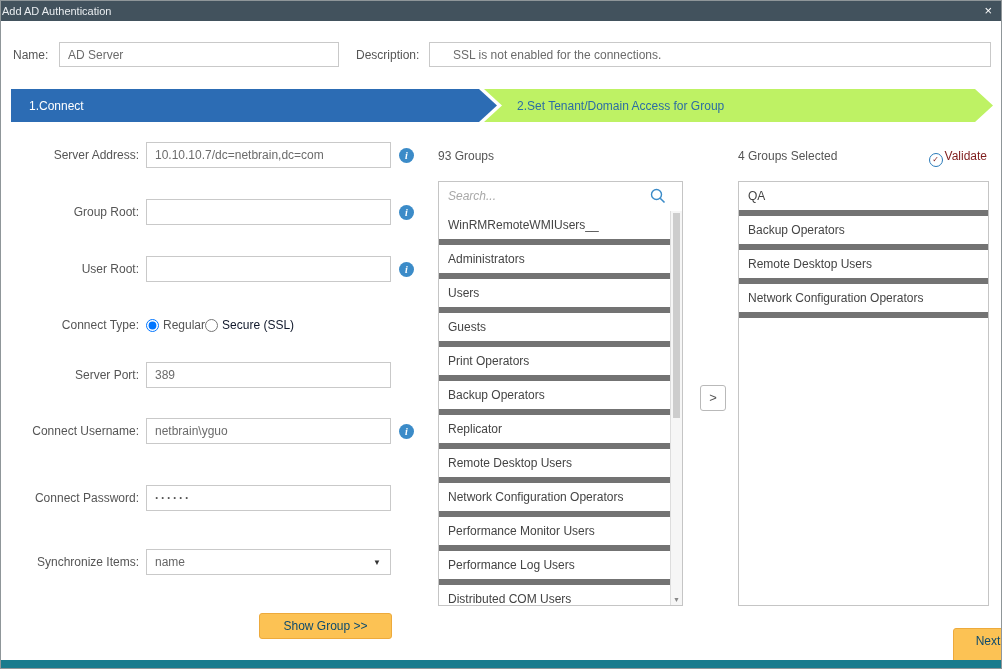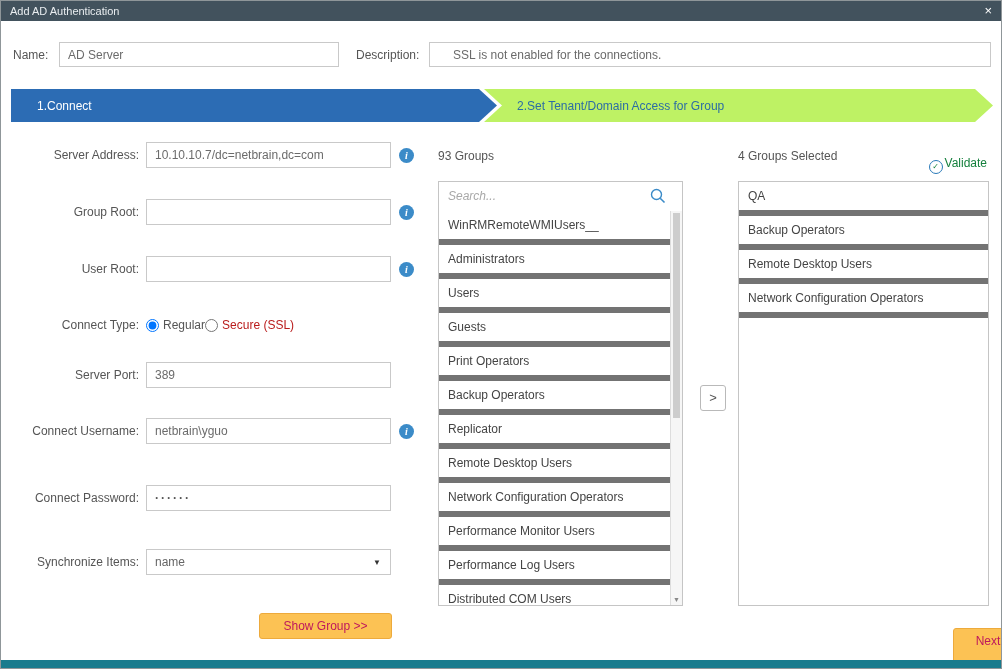--- a/index.html
+++ b/index.html
@@ -3,33 +3,33 @@
 <meta charset="utf-8">
 <style>
   html,body{margin:0;padding:0;background:#d8d8d8;}
   .dialog{
     position:relative;width:1002px;height:669px;background:#fff;
     border:1px solid #8f9699;box-sizing:border-box;overflow:hidden;
     font-family:"Liberation Sans",sans-serif;font-size:12px;color:#555;
   }
   
   .titlebar{position:absolute;top:0;left:0;right:0;height:20px;background:#42525d;
-    color:#e9edf0;font-size:11px;line-height:20px;padding-left:9px;box-sizing:border-box;}
+    color:#e9edf0;font-size:11px;line-height:20px;padding-left:1px;box-sizing:border-box;}
   .close-btn{position:absolute;right:9px;top:0;line-height:20px;font-size:13px;color:#fff;cursor:pointer;}
   
   .hlabel{position:absolute;line-height:24px;color:#555;}
   .txt{border:1px solid #c9c9c9;box-sizing:border-box;padding:0 8px;color:#6b6b6b;
     font:12px "Liberation Sans",sans-serif;background:#fff;outline:none;}
   .txt::placeholder{color:#a5a5a5;font-style:italic;}
   .name-input{position:absolute;left:58px;top:41px;width:280px;height:25px;}
   .desc-input{position:absolute;left:428px;top:41px;width:562px;height:25px;padding-left:23px;}
   
   .steps{position:absolute;left:10px;top:88px;width:982px;height:33px;display:flex;}
   .step1{width:486px;background:#2c6cb4;color:#fff;display:flex;align-items:center;
-    padding-left:26px;box-sizing:border-box;
+    padding-left:18px;box-sizing:border-box;
     clip-path:polygon(0 0,calc(100% - 18px) 0,100% 50%,calc(100% - 18px) 100%,0 100%);}
   .step2{flex:1;margin-left:-13px;background:#bef264;color:#2c6da4;display:flex;align-items:center;
     padding-left:33px;box-sizing:border-box;
     clip-path:polygon(0 0,calc(100% - 18px) 0,100% 50%,calc(100% - 18px) 100%,0 100%,18px 50%);}
   
   .frow{position:absolute;left:0;width:430px;height:26px;}
   .flabel{position:absolute;left:0;top:0;width:138px;text-align:right;line-height:26px;color:#555;}
   .finput{position:absolute;left:145px;top:0;width:245px;height:26px;}
   .info-icon{position:absolute;left:398px;top:6px;width:15px;height:15px;border-radius:50%;
     background:#3b8bc8;color:#fff;font:italic bold 10px "Liberation Serif",serif;
@@ -37,21 +37,21 @@
   .row-addr{top:141px}.row-group{top:198px}.row-user{top:255px}.row-type{top:311px}
   .row-port{top:361px}.row-uname{top:417px}.row-pass{top:484px}.row-sync{top:548px}
   .radio-wrap{position:absolute;left:145px;top:0;line-height:26px;white-space:nowrap;color:#555;}
   .radio-wrap input{margin:0 4px 0 0;vertical-align:middle;}
   .radio-lbl2{margin-left:22px;color:#666;}
   .pass{letter-spacing:2px;font-weight:bold;color:#555;}
   .select{position:absolute;left:145px;top:0;width:245px;height:26px;border:1px solid #c9c9c9;
     box-sizing:border-box;line-height:24px;padding:0 8px;color:#666;background:#fff;cursor:pointer;}
   .select .caret{position:absolute;right:9px;top:0;line-height:26px;font-size:8px;color:#333;}
   .btn-orange{position:absolute;background:#fcc254;border:1px solid #edaa3c;border-radius:3px;
-    color:#be185d;font:12px "Liberation Sans",sans-serif;text-align:center;cursor:pointer;box-sizing:border-box;}
+    color:#0c4a6e;font:12px "Liberation Sans",sans-serif;text-align:center;cursor:pointer;box-sizing:border-box;}
   .show-group{left:258px;top:612px;width:133px;height:26px;line-height:24px;}
   .next-btn{left:952px;top:627px;width:70px;height:40px;line-height:24px;}
   
   .count-label{position:absolute;top:147px;line-height:16px;color:#555;}
   .mid-count{left:437px;}
   .sel-count{left:737px;}
   .panel{position:absolute;top:180px;border:1px solid #c5c5c5;box-sizing:border-box;background:#fff;}
   .group-panel{left:437px;width:245px;height:425px;}
   .sel-panel{left:737px;width:251px;height:425px;}
   .search-row{position:relative;height:29px;border-bottom:1px solid #c9c9c9;}
@@ -64,21 +64,21 @@
   .list-item{height:28px;line-height:28px;padding-left:9px;border-bottom:6px solid #737373;
     color:#444;white-space:nowrap;overflow:hidden;cursor:pointer;background:#fff;}
   .scrollbar{position:absolute;top:29px;right:0;bottom:0;width:12px;background:#f6f6f6;
     border-left:1px solid #ddd;box-sizing:border-box;}
   .scroll-thumb{position:absolute;top:2px;left:2px;width:7px;height:205px;background:#cdcdcd;cursor:pointer;}
   .scroll-down{position:absolute;bottom:2px;left:0;width:11px;text-align:center;font-size:7px;color:#888;cursor:pointer;}
   
   .transfer-btn{position:absolute;left:699px;top:384px;width:26px;height:26px;border:1px solid #b9b9b9;
     border-radius:3px;background:#fff;color:#555;text-align:center;line-height:24px;
     font-size:13px;cursor:pointer;box-sizing:border-box;}
-  .validate{position:absolute;top:154px;right:14px;color:#15803d;cursor:pointer;line-height:16px;}
+  .validate{position:absolute;top:147px;right:14px;color:#7f1d1d;cursor:pointer;line-height:16px;}
   .check-icon{display:inline-block;width:12px;height:12px;border:1px solid #2a7ab9;border-radius:50%;
     font-size:8px;line-height:12px;text-align:center;vertical-align:-2px;margin-right:2px;}
   
   .bottom-strip{position:absolute;left:0;right:0;bottom:0;height:8px;background:#197b8d;}
 </style>
 </head>
 <body>
 
 <div class="dialog">
 
@@ -115,21 +115,21 @@
 
   <div class="frow row-user">
     <span class="flabel">User Root:</span>
     <input class="txt finput" value="" style="">
     <span class="info-icon">i</span>
   </div>
 
   <div class="frow row-type">
     <span class="flabel">Connect Type:</span>
     <span class="radio-wrap">
-      <input type="radio" name="ctype" checked="" style=""><span>Regular</span><input type="radio" name="ctype" class="radio-lbl2" style=""><span style="color:#b91c1c;">Secure (SSL)</span>
+      <input type="radio" name="ctype" checked="" style=""><span>Regular</span><input type="radio" name="ctype" class="radio-lbl2" style=""><span style="color:#0f172a;">Secure (SSL)</span>
     </span>
   </div>
 
   <div class="frow row-port">
     <span class="flabel">Server Port:</span>
     <input class="txt finput" value="389" style="">
   </div>
 
   <div class="frow row-uname">
     <span class="flabel">Connect Username:</span>

